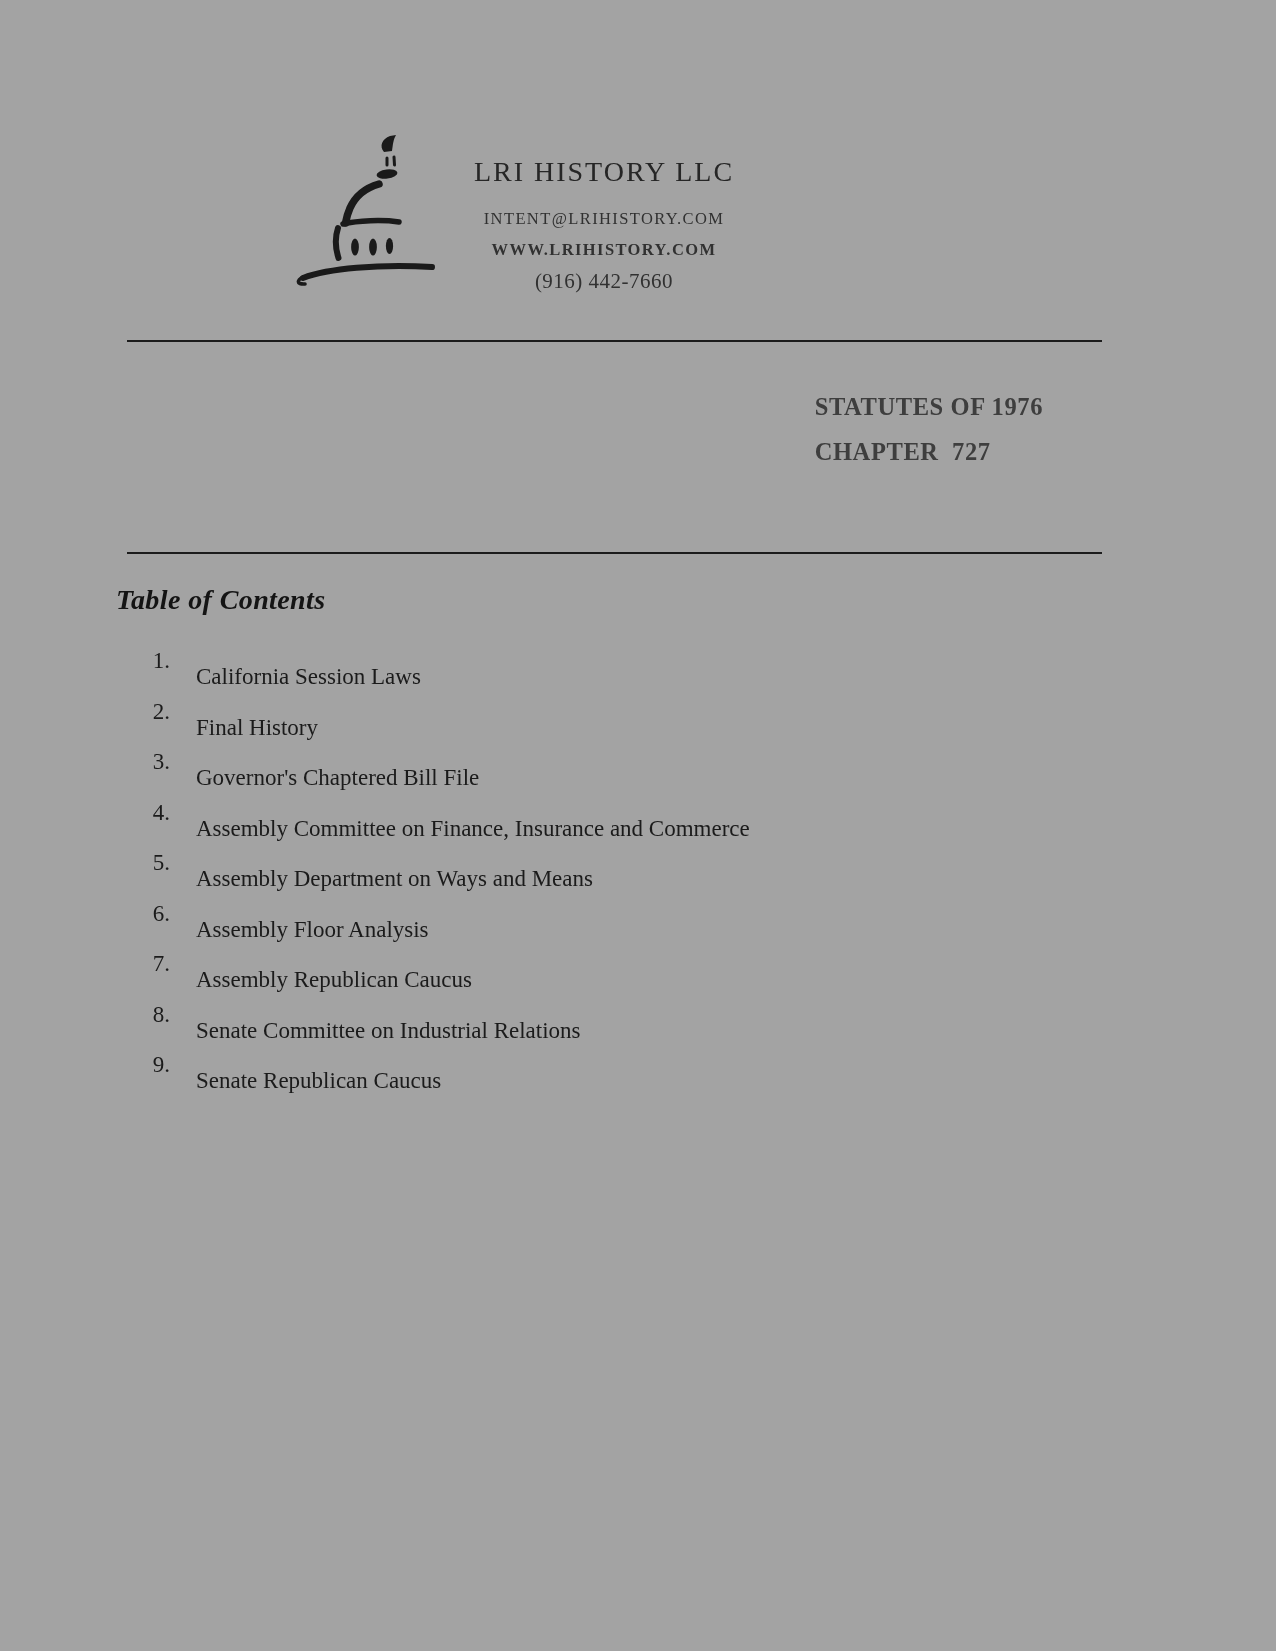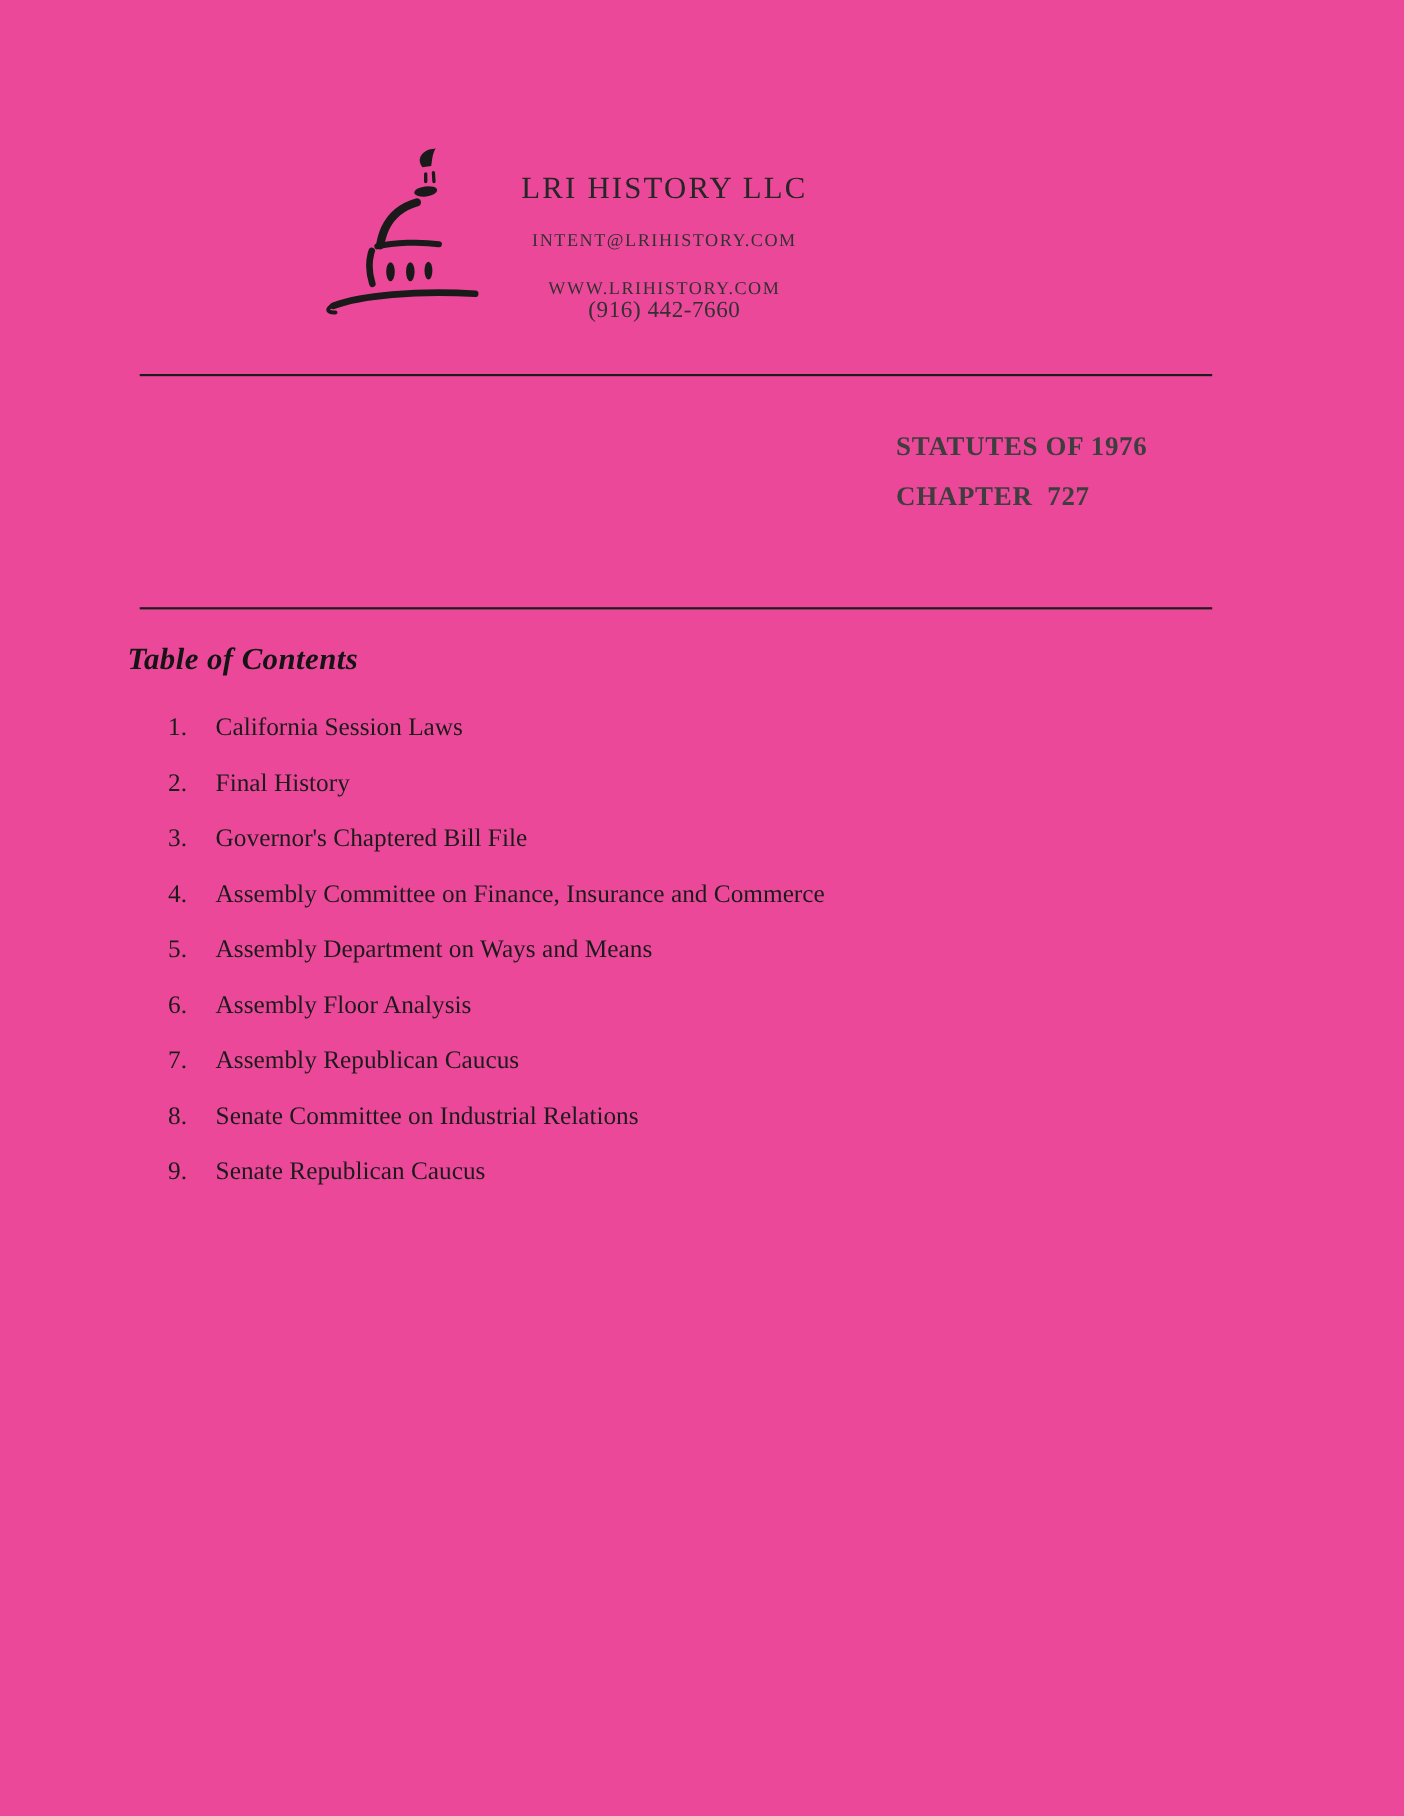--- a/index.html
+++ b/index.html
@@ -5,21 +5,21 @@
   html, body {
     margin: 0;
     padding: 0;
     background: #e8e8e8;
   }
   .page {
     position: relative;
     width: 1276px;
     height: 1651px;
     margin: 0 auto;
-    background: #ec4899;
+    background: #a3a3a3;
     font-family: "Liberation Serif", "DejaVu Serif", serif;
     overflow: hidden;
   }
 
   
   .logo-wrap {
     position: absolute;
     left: 292px;
     top: 134px;
     width: 146px;
@@ -48,25 +48,26 @@
     left: 0; right: 0;
     top: 209px;
     font-size: 16.5px;
     letter-spacing: 1.4px;
     color: #313131;
     white-space: nowrap;
   }
   .brand-www {
     position: absolute;
     left: 0; right: 0;
-    top: 252px;
+    top: 240px;
     font-size: 16.5px;
     letter-spacing: 1.4px;
     color: #313131;
     white-space: nowrap;
+    font-weight: bold;
   }
   .brand-phone {
     position: absolute;
     left: 0; right: 0;
     top: 269px;
     font-size: 21px;
     letter-spacing: 0.5px;
     color: #313131;
     white-space: nowrap;
   }
@@ -123,20 +124,21 @@
     align-items: flex-start;
   }
   .toc-num {
     width: 58px;
     text-align: right;
     flex: 0 0 auto;
   }
   .toc-title {
     padding-left: 26px;
     white-space: nowrap;
+    margin-top: 16px;
   }
 </style>
 </head>
 <body>
 
 <div class="page">
 
   <div class="logo-wrap">
     <svg viewBox="0 0 146 154" xmlns="http://www.w3.org/2000/svg" fill="none" stroke="#1a1a1a" stroke-linecap="round">
 

